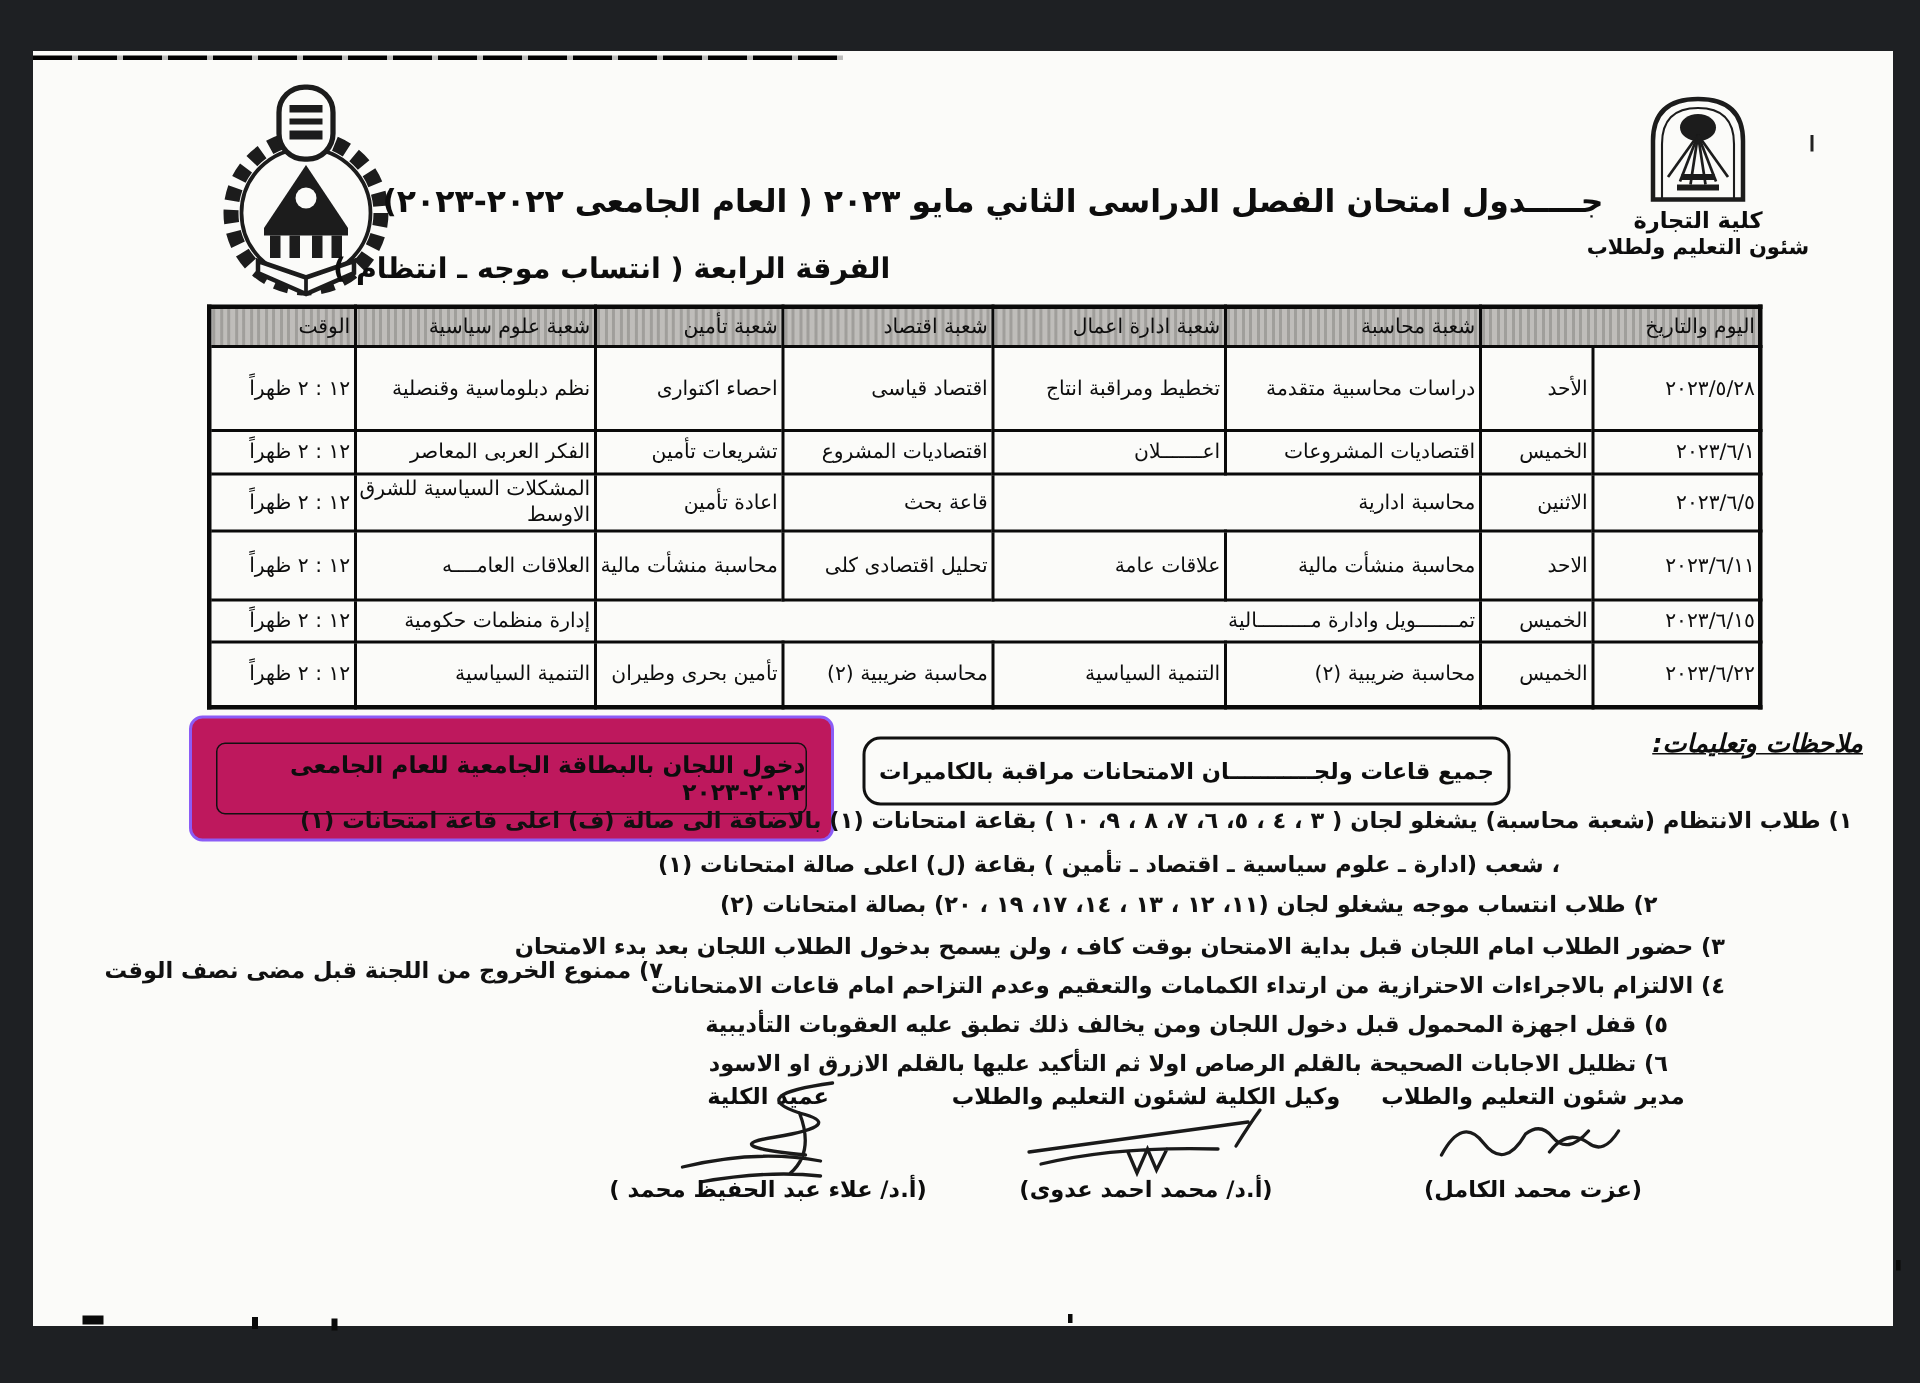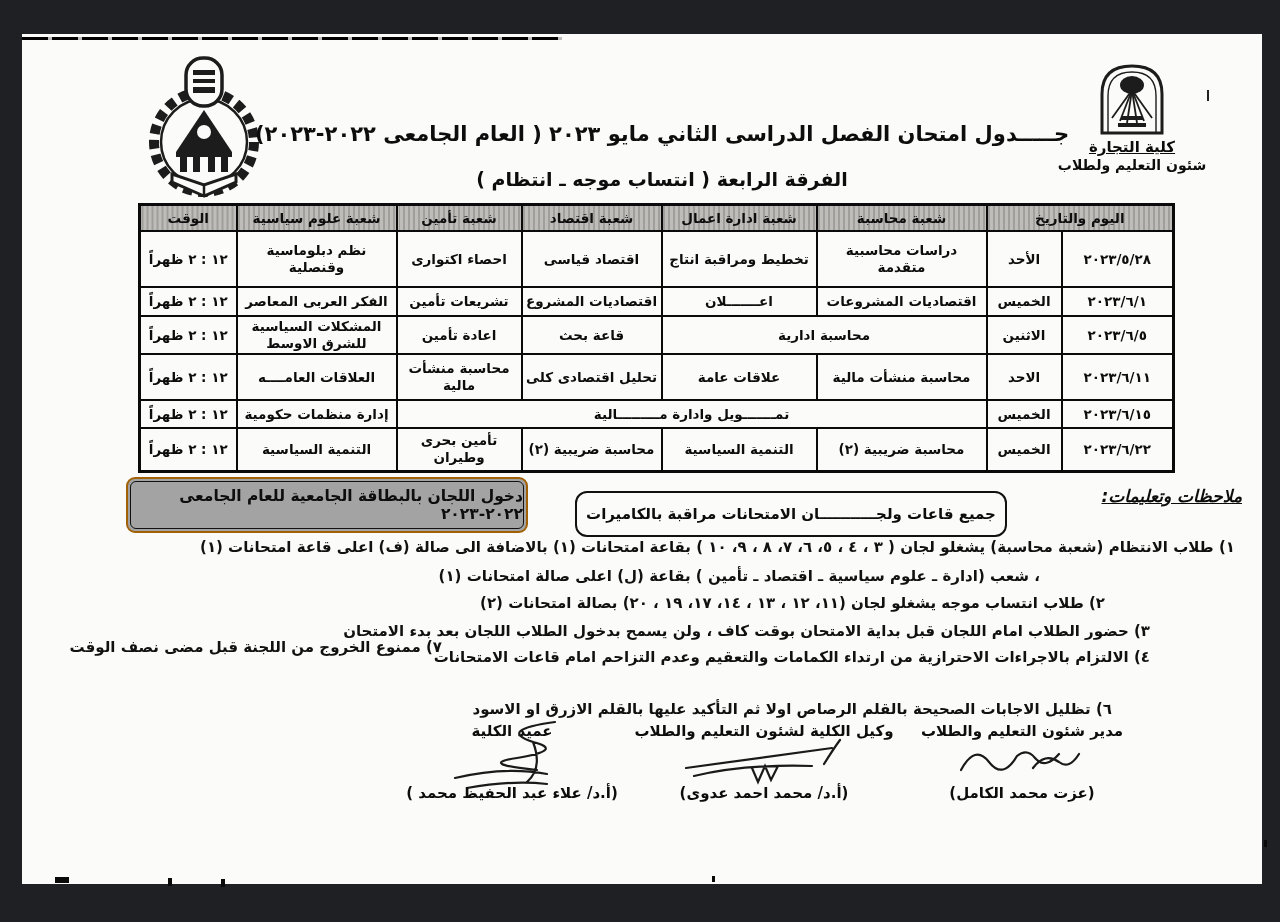--- a/index.html
+++ b/index.html
@@ -14,60 +14,60 @@
     background:#fbfbf9;color:#0d0d0d;
   }
   .streak{position:absolute;left:0;top:3px;width:540px;height:3px;
     background:repeating-linear-gradient(90deg,#000 0 26px,rgba(0,0,0,.25) 26px 30px);}
   .speck{position:absolute;background:#0a0a0a;}
 
   
   .logo-left{position:absolute;left:112px;top:22px;width:140px;height:146px;}
   .logo-right-wrap{position:absolute;left:1018px;top:26px;width:184px;text-align:center;}
   .logo-right-wrap svg{display:block;margin:0 auto;}
-  .fac-label{font-size:15px;font-weight:bold;margin-top:2px;text-decoration:underline;}
+  .fac-label{font-size:15px;font-weight:bold;margin-top:2px;}
   .dept-label{font-size:14px;font-weight:bold;margin-top:1px;}
   .doc-title{
     position:absolute;left:200px;top:88px;width:880px;text-align:center;
     direction:rtl;font-size:21px;font-weight:bold;letter-spacing:0;
   }
   .doc-subtitle{
-    position:absolute;left:200px;top:134px;width:880px;text-align:center;
+    position:absolute;left:200px;top:134px;width:880px;text-align:left;
     direction:rtl;font-size:19px;font-weight:bold;
   }
   .tiny-mark{position:absolute;left:1185px;top:56px;width:2px;height:11px;background:#222;}
 
   
   .exam-table-wrap{position:absolute;left:116px;top:169px;}
   table.exam{border-collapse:collapse;table-layout:fixed;direction:rtl;width:1034px;
     border:3px solid #0a0a0a;}
   table.exam th,table.exam td{
-    border:2px solid #0a0a0a;text-align:center;vertical-align:middle;
-    font-weight:bold;padding:0 2px;overflow:hidden;
+    border:2px solid #0a0a0a;text-align:right;vertical-align:middle;
+    font-weight:normal;padding:0 2px;overflow:hidden;
   }
   table.exam th{
     height:24px;font-size:13.5px;
     background:#b6b4b0;
     background-image:repeating-linear-gradient(90deg,rgba(60,60,60,.18) 0 2px,rgba(255,255,255,.12) 2px 5px);
   }
   table.exam td{font-size:13.5px;line-height:1.25;background:#fbfbf9;}
   td.c-date{font-size:14.5px;}
   td.c-day{font-size:14.5px;}
   td.c-time{font-size:14px;white-space:nowrap;}
 
   
   .box-cameras{
     position:absolute;left:553px;top:457px;width:428px;height:42px;
     border:2.5px solid #111;border-radius:12px;direction:rtl;
     display:flex;align-items:center;justify-content:center;
     font-size:15px;font-weight:bold;background:#fbfbf9;
   }
   .box-id{
     position:absolute;left:104px;top:443px;width:394px;height:48px;
-    border:2px solid #a16207;border-radius:9px;padding:2px;background:#a3a3a3;
+    border:2px solid #8b5cf6;border-radius:9px;padding:16px;background:#be185d;
   }
   .box-id-inner{
     width:100%;height:100%;border:1.5px solid #111;border-radius:6px;direction:rtl;
     display:flex;align-items:center;justify-content:center;
     font-size:15.5px;font-weight:bold;box-sizing:border-box;
   }
   .notes-heading{
     position:absolute;left:1058px;top:452px;width:162px;text-align:right;direction:rtl;
     font-size:17px;font-weight:bold;text-decoration:underline;font-style:italic;
   }
@@ -234,20 +234,21 @@
   <div class="box-cameras">جميع قاعات ولجـــــــــــان الامتحانات مراقبة بالكاميرات</div>
   <div class="box-id">
     <div class="box-id-inner">دخول اللجان بالبطاقة الجامعية للعام الجامعى ٢٠٢٢-٢٠٢٣</div>
   </div>
 
   <div class="note-line n1a">١) طلاب الانتظام (شعبة محاسبة) يشغلو لجان ( ٣ ، ٤ ، ٥، ٦، ٧، ٨ ، ٩، ١٠ ) بقاعة امتحانات (١)  بالاضافة الى صالة (ف) اعلى قاعة امتحانات (١)</div>
   <div class="note-line n1b">، شعب (ادارة ـ علوم سياسية ـ اقتصاد ـ تأمين ) بقاعة (ل) اعلى صالة امتحانات (١)</div>
   <div class="note-line n2">٢) طلاب انتساب موجه يشغلو لجان (١١، ١٢ ، ١٣ ، ١٤، ١٧، ١٩ ، ٢٠)  بصالة امتحانات (٢)</div>
   <div class="note-line n3">٣) حضور الطلاب امام اللجان قبل بداية الامتحان بوقت كاف ، ولن يسمح بدخول الطلاب اللجان بعد بدء الامتحان</div>
   <div class="note-line n4">٤) الالتزام بالاجراءات الاحترازية من ارتداء الكمامات والتعقيم وعدم التزاحم امام قاعات الامتحانات</div>
+  <div class="note-line n5">٥) قفل اجهزة المحمول قبل دخول اللجان ومن يخالف ذلك تطبق عليه العقوبات التأديبية</div>
   <div class="note-line n7">٧) ممنوع الخروج من اللجنة قبل مضى نصف الوقت</div>
   <div class="note-line n6">٦) تظليل الاجابات الصحيحة بالقلم الرصاص اولا ثم التأكيد عليها بالقلم الازرق او الاسود</div>
 
   <div class="sig-col sc1">
     <div class="sig-title">مدير شئون التعليم والطلاب</div>
     <svg class="sig-scrawl" width="150" height="52" viewBox="0 0 150 52">
       <path d="M14 36 Q28 10 42 28 T70 22 Q80 14 88 24 Q98 36 112 20 M86 34 q12 -16 26 -6 q10 8 20 -8" fill="none" stroke="#1a1a1a" stroke-width="2.2" stroke-linecap="round"></path>
     </svg>
     <div class="sig-name">(عزت محمد الكامل)</div>
   </div>

